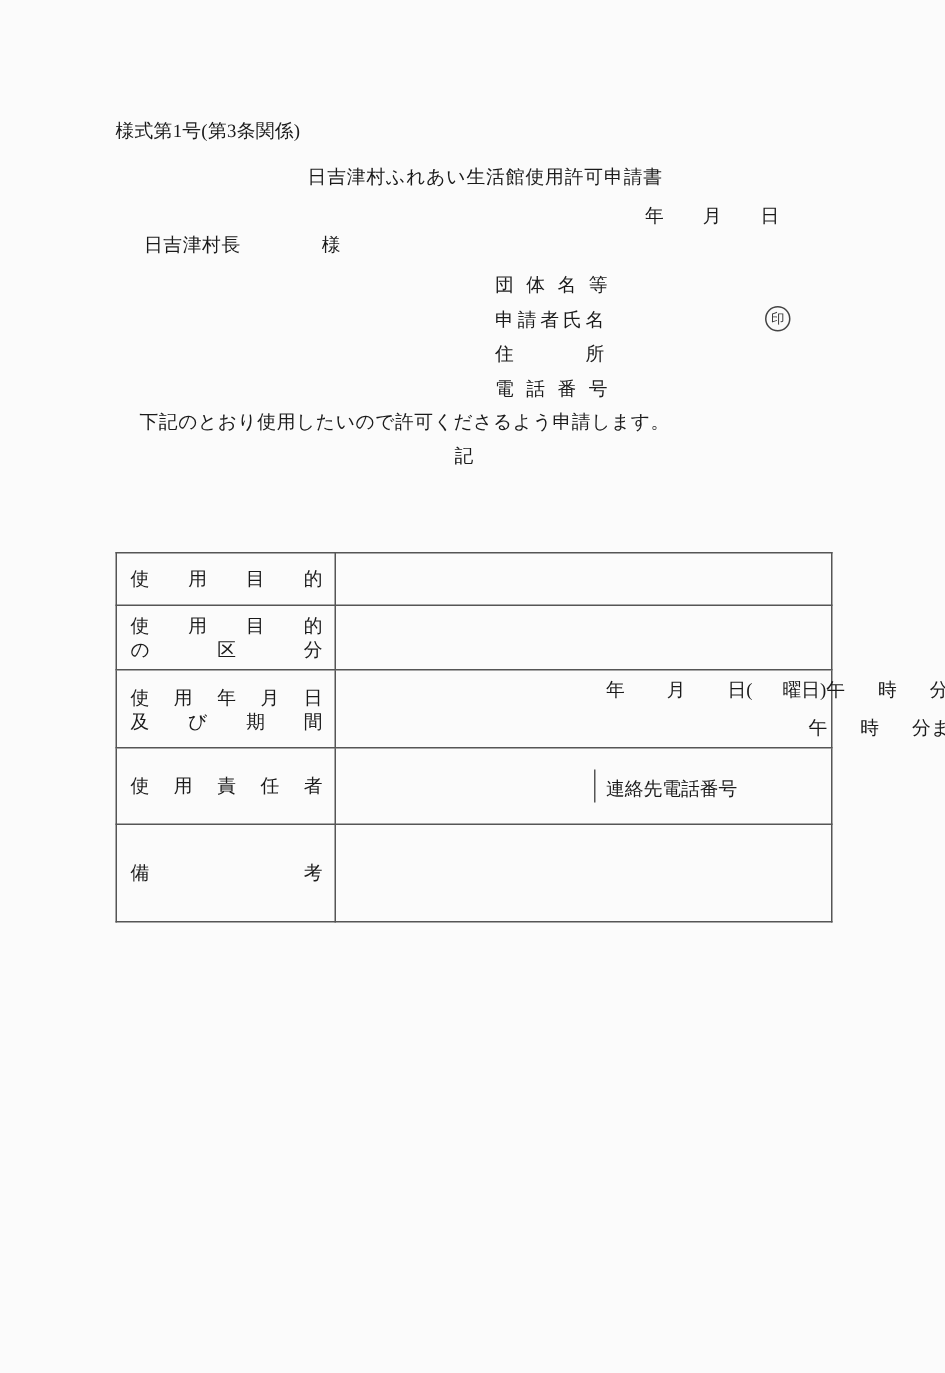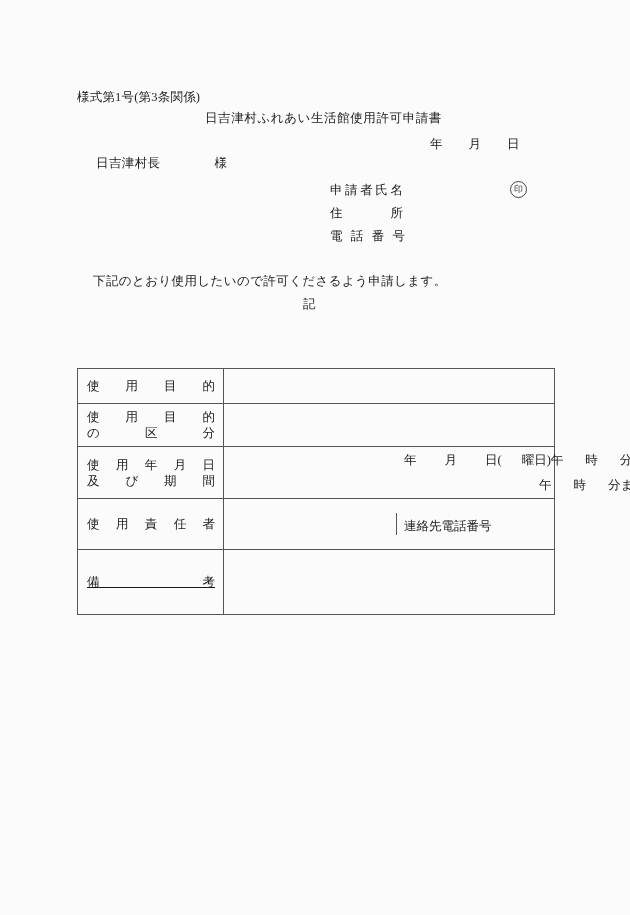--- a/index.html
+++ b/index.html
@@ -18,21 +18,21 @@
   .page {
     position: relative;
     width: 630px;
     height: 915px;
   }
 
   
   .form-code {
     position: absolute;
     left: 77px;
-    top: 89px;
+    top: 79px;
     font-size: 12.5px;
     letter-spacing: 0.2px;
     white-space: nowrap;
   }
   .doc-title {
     position: absolute;
     left: 205px;
     top: 110px;
     font-size: 12.5px;
     letter-spacing: 0.6px;
@@ -131,21 +131,21 @@
     text-align-last: justify;
     text-justify: inter-character;
   }
   .val { padding: 0 8px !important; }
 
   .r1 { height: 35px; }
   .r2 { height: 43px; }
   .r3 { height: 52px; }
   .r4 { height: 31px; }
   .r5 { height: 51px; }
-  .r6 { height: 65px; text-decoration: underline; }
+  .r6 { height: 65px; }
 
   .date-cell {
     line-height: 1.95;
     padding-left: 0 !important;
   }
   .date-cell .l1 { display: block; padding-left: 180px; white-space: nowrap; }
   .date-cell .l2 { display: block; padding-left: 315px; white-space: nowrap; }
   .s1 { display: inline-block; width: 28px; }
   .s2 { display: inline-block; width: 22px; }
   .s3 { display: inline-block; width: 20px; }
@@ -182,20 +182,23 @@
 
   <div class="date-line">
     <span>年</span><span class="sp"></span><span>月</span><span class="sp"></span><span>日</span>
   </div>
 
   <div class="addressee">
     <span>日吉津村長</span><span class="gap"></span><span>様</span>
   </div>
 
   <div class="applicant-block">
+    <div class="applicant-row">
+      <span class="lbl">団 体 名 等</span>
+    </div>
     <div class="applicant-row">
       <span class="lbl">申請者氏名</span>
       <span class="seal">印</span>
     </div>
     <div class="applicant-row">
       <span class="lbl">住　　　所</span>
     </div>
     <div class="applicant-row">
       <span class="lbl">電 話 番 号</span>
     </div>

